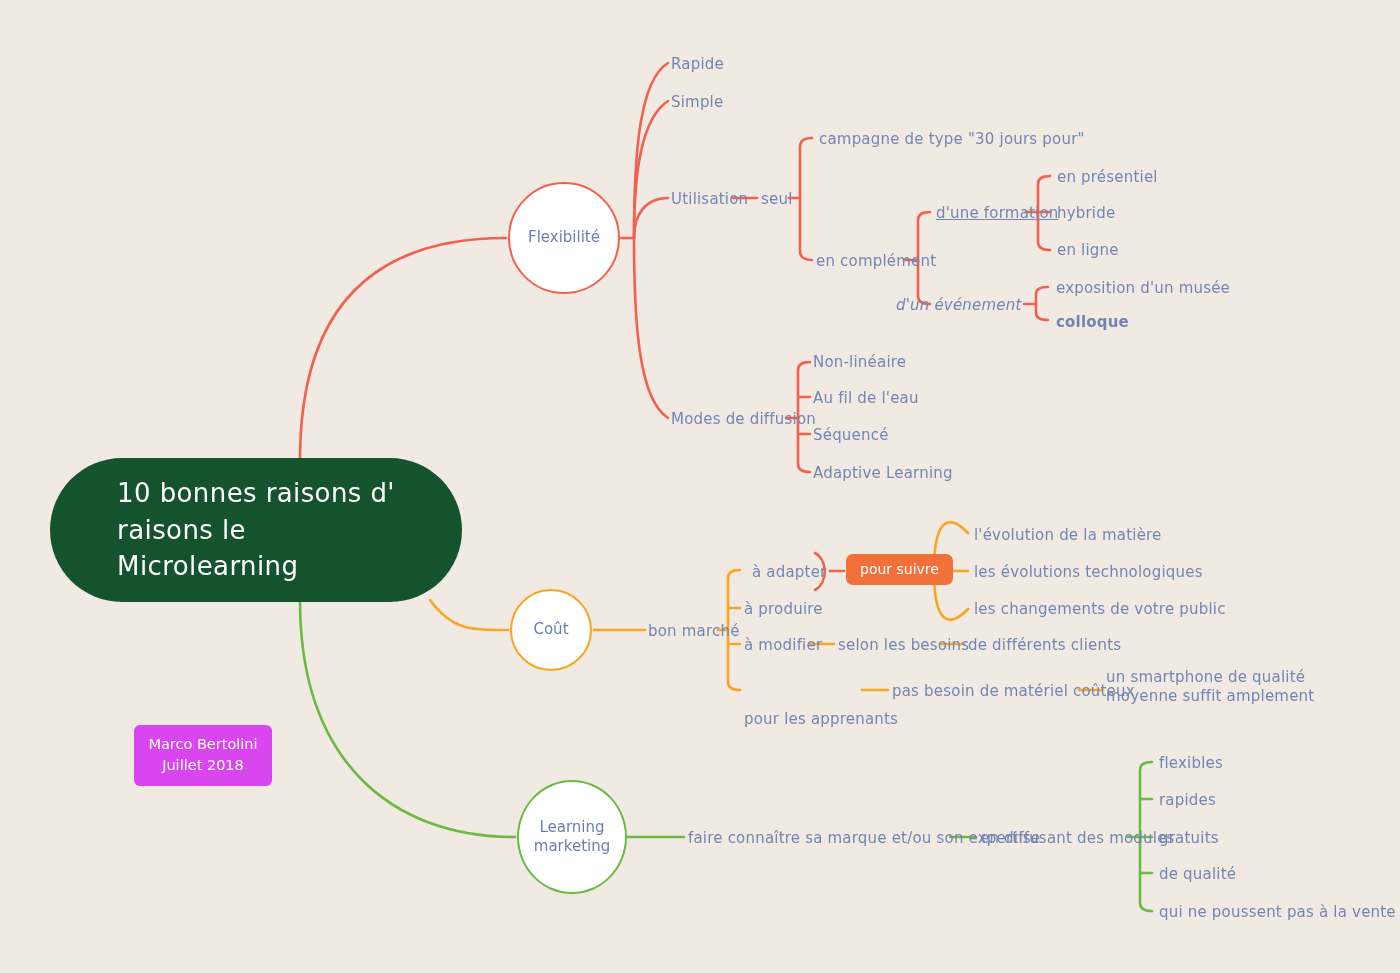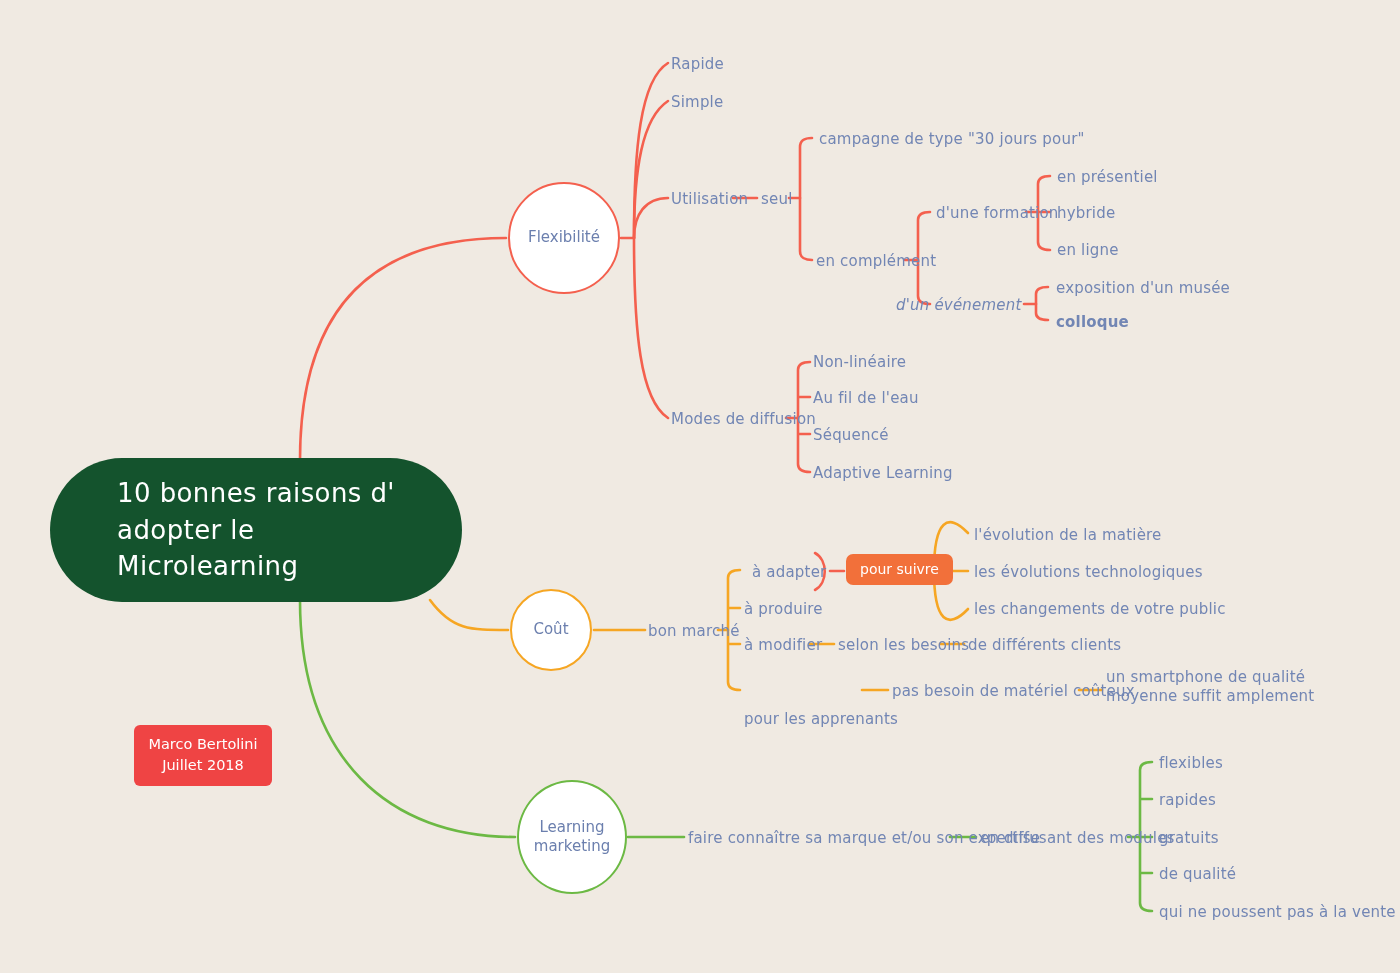--- a/index.html
+++ b/index.html
@@ -98,21 +98,21 @@
     font-size: 14px;
     white-space: nowrap;
   }
 
   
   #box-author {
     position: absolute;
     left: 134px; top: 725px;
     width: 126px;
     padding: 9px 6px 10px 6px;
-    background: #ef4444;
+    background: #d946ef;
     border-radius: 6px;
     color: #ffffff;
     font-size: 14.5px;
     line-height: 1.45;
     text-align: center;
   }
   #box-author span { display: block; }
 </style>
 </head>
 <body>
@@ -174,21 +174,21 @@
       <path stroke="#6cb944" d="M 950,837 L 976,837"></path>
 
       <path stroke="#6cb944" d="M 1128,837 L 1140,837"></path>
       <path stroke="#6cb944" d="M 1140,770 C 1140,763 1146,762 1152,762 M 1140,770 L 1140,903 C 1140,910 1146,911 1152,911 M 1140,799 L 1152,799 M 1140,837 L 1152,837 M 1140,873 L 1152,873"></path>
     </g>
   </svg>
 
   <div id="root-node">
     <div>
       <span>10 bonnes raisons d'</span>
-      <span>adopter le</span>
+      <span>raisons le</span>
       <span>Microlearning</span>
     </div>
   </div>
 
   <div id="box-author">
     <span>Marco Bertolini</span>
     <span>Juillet 2018</span>
   </div>
 
   <div class="topic" id="topic-flexibilite">
@@ -207,21 +207,21 @@
   </div>
 
   <div id="box-pour-suivre">pour suivre</div>
 
   <div class="node-label" style="left:671px; top:55px;">Rapide</div>
   <div class="node-label" style="left:671px; top:93px;">Simple</div>
   <div class="node-label" style="left:671px; top:190px;">Utilisation</div>
   <div class="node-label" style="left:761px; top:190px;">seul</div>
   <div class="node-label" style="left:819px; top:130px;">campagne de type "30 jours pour"</div>
   <div class="node-label" style="left:816px; top:252px;">en complément</div>
-  <div class="node-label" style="left:936px; top:204px;">d'une formation</div>
+  <div class="node-label" style="left:936px; top:204px;text-decoration:underline;">d'une formation</div>
   <div class="node-label" style="left:1057px; top:168px;">en présentiel</div>
   <div class="node-label" style="left:1057px; top:204px;">hybride</div>
   <div class="node-label" style="left:1057px; top:241px;">en ligne</div>
   <div class="node-label" style="left:896px; top:296px;font-style:italic;">d'un événement</div>
   <div class="node-label" style="left:1056px; top:279px;">exposition d'un musée</div>
   <div class="node-label" style="left:1056px; top:313px;font-weight:bold;">colloque</div>
   <div class="node-label" style="left:671px; top:410px;">Modes de diffusion</div>
   <div class="node-label" style="left:813px; top:353px;">Non-linéaire</div>
   <div class="node-label" style="left:813px; top:389px;">Au fil de l'eau</div>
   <div class="node-label" style="left:813px; top:426px;">Séquencé</div>

